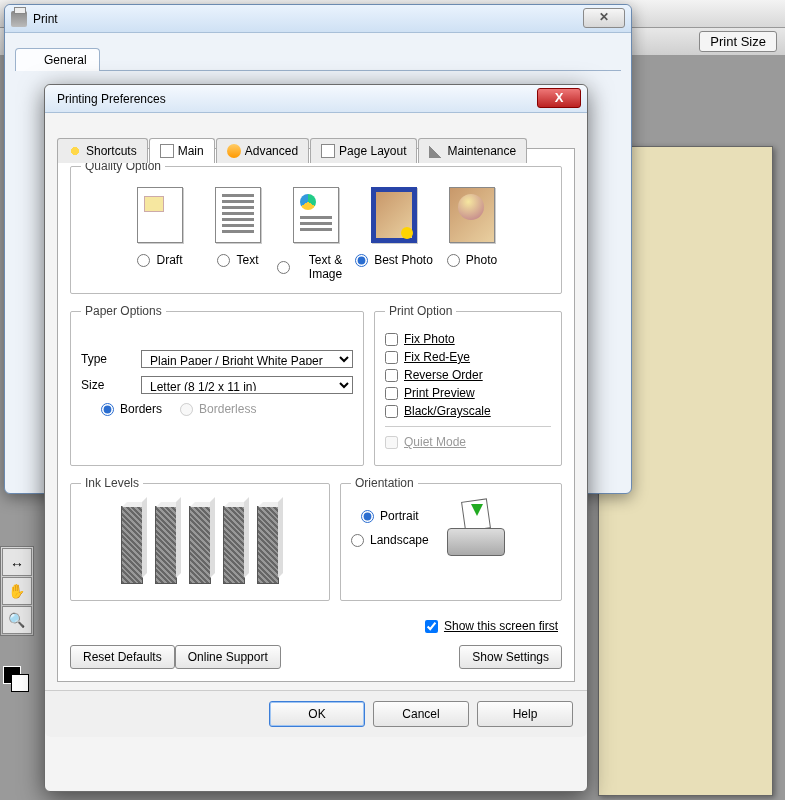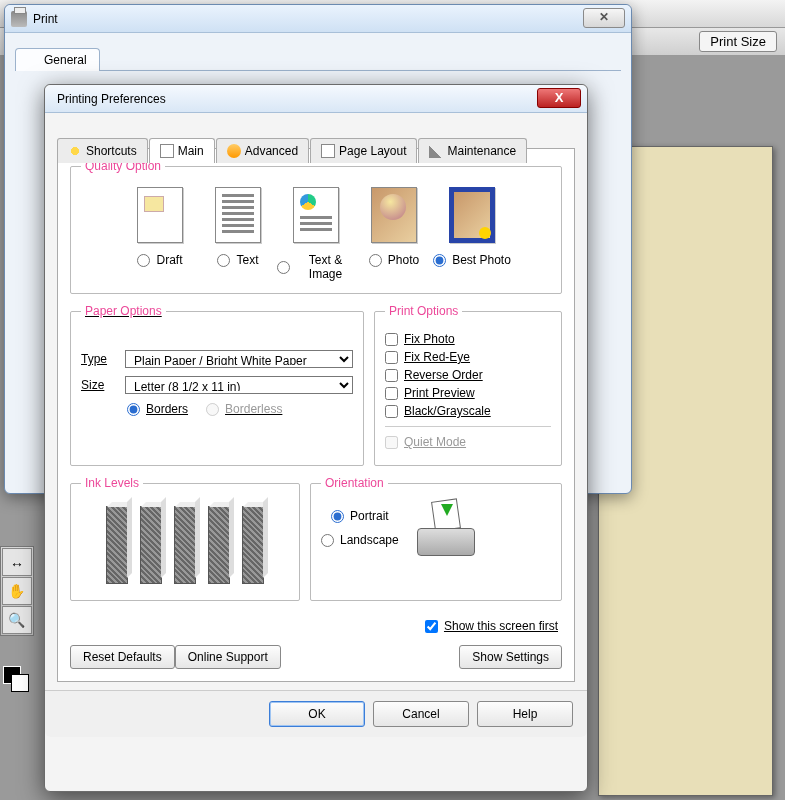--- a/index.html
+++ b/index.html
@@ -42,57 +42,57 @@
   .pref-tabs .ptab.active { background:#fff; }
   .ptab-ic { width:14px; height:14px; display:inline-block; }
   .ic-star{ background:radial-gradient(circle,#ffd84a 40%,transparent 42%);}
   .ic-main{ background:linear-gradient(#fff,#fff); border:1px solid #888;}
   .ic-adv{ background:linear-gradient(#fc6,#f90); border-radius:50%;}
   .ic-layout{ background:#fff;border:1px solid #888;}
   .ic-maint{ background:linear-gradient(45deg,#888 45%,transparent 46%);}
 
   .tab-panel { background:#fff; border:1px solid #aaa; border-top:none; padding:10px 12px 12px; }
   fieldset { border:1px solid #bbb; border-radius:2px; margin:0 0 10px; padding:10px 10px 12px; }
-  legend { padding:0 4px; color:#ec4899; }
+  legend { padding:0 4px; color:#404040; }
 
   
   .qrow { display:flex; justify-content:center; padding:4px 6px 0;}
   .qopt { width:78px; text-align:center; }
   .qthumb { width:46px; height:56px; margin:0 auto 10px; background:#fff; border:1px solid #888; position:relative; box-shadow:1px 1px 0 #ccc;}
   .qthumb.draft::after{content:"";position:absolute;left:6px;top:8px;width:18px;height:14px;background:#f6e7a0;border:1px solid #caa;}
   .qthumb.text::before{content:"";position:absolute;left:6px;top:6px;right:6px;height:3px;background:#888;box-shadow:0 6px 0 #888,0 12px 0 #888,0 18px 0 #888,0 24px 0 #888,0 30px 0 #888,0 36px 0 #888;}
   .qthumb.ti::before{content:"";position:absolute;left:6px;top:6px;width:16px;height:16px;border-radius:50%;background:conic-gradient(#2c8 0 120deg,#fc3 120deg 240deg,#39d 240deg 360deg);}
   .qthumb.ti::after{content:"";position:absolute;left:6px;top:28px;right:6px;height:3px;background:#888;box-shadow:0 6px 0 #888,0 12px 0 #888;}
   .qthumb.photo{background:linear-gradient(135deg,#c8986a,#e9cfa0);}
   .qthumb.photo::after{content:"";position:absolute;left:8px;top:6px;width:26px;height:26px;border-radius:50%;background:radial-gradient(circle at 40% 30%,#f6e7a0,#b78);}
   .qthumb.best{background:#2844a8;border:2px solid #2844a8;}
   .qthumb.best::before{content:"";position:absolute;inset:3px;background:linear-gradient(135deg,#c8986a,#e9cfa0);}
   .qthumb.best::after{content:"";position:absolute;right:2px;bottom:2px;width:12px;height:12px;border-radius:50%;background:#ffd400;}
   .qradio { display:flex; align-items:center; justify-content:center; gap:4px; font-size:11px;}
   input[type=radio]{margin:0 2px 0 0; accent-color:#2a6dd0;}
 
   .mid-row { display:flex; gap:10px; }
-  .paper-opts { flex:1;text-decoration:underline; }
+  .paper-opts { flex:1; }
   .print-opts { width:188px; }
-  .form-row { display:flex; align-items:center; margin:8px 0; gap:8px; }
+  .form-row { display:flex; align-items:center; margin:8px 0; gap:24px; }
   .form-row label { width:36px; }
   select { flex:1; background:#fff; border:1px solid #777; padding:2px 4px; font-size:12px; height:18px;}
-  .border-radios { display:flex; gap:18px; margin-left:46px; margin-top:6px;}
+  .border-radios { display:flex; gap:18px; margin-left:20px; margin-top:6px;}
   .chk-row { display:flex; align-items:center; gap:6px; margin:4px 0;text-decoration:underline; }
   input[type=checkbox]{margin:0; width:13px;height:13px;}
   .opt-divider{border:none;border-top:1px solid #ccc;margin:8px 0;}
   .disabled { color:#999; }
 
   .low-row { display:flex; gap:10px; }
   .ink-levels { flex:1; }
   .ink-bars { display:flex; gap:12px; justify-content:center; padding:6px 0 4px;}
   .ink-bar { width:22px; height:78px; background:repeating-linear-gradient(45deg,#666,#666 2px,#999 2px,#999 4px); border:1px solid #555; position:relative;}
   .ink-bar::after{content:"";position:absolute;right:-5px;top:-5px;width:5px;height:100%;background:#ddd;transform:skewY(-45deg);transform-origin:top left;}
   .ink-bar::before{content:"";position:absolute;left:0;top:-5px;width:100%;height:5px;background:#eee;transform:skewX(-45deg);transform-origin:bottom left;}
-  .orientation { width:252px; }
+  .orientation { width:222px; }
   .orient-inner{display:flex;align-items:center;gap:12px;}
   .orient-radios{display:flex;flex-direction:column;gap:10px;}
   .printer-img{width:70px;height:56px;position:relative;}
   .printer-img .body{position:absolute;bottom:0;left:6px;width:58px;height:28px;background:linear-gradient(#ddd,#aaa);border:1px solid #666;border-radius:4px;}
   .printer-img .paper{position:absolute;top:0;left:22px;width:26px;height:30px;background:#fff;border:1px solid #666;transform:rotate(-8deg);}
   .printer-img .arrow{position:absolute;top:4px;left:30px;width:0;height:0;border-left:6px solid transparent;border-right:6px solid transparent;border-top:12px solid #2a2;}
 
   .showfirst { text-align:right; margin:4px 4px 8px; }
   .btn-row { display:flex; }
   .btn { background:linear-gradient(#fdfdfd,#e6e6e6); border:1px solid #888; border-radius:3px; padding:4px 12px; cursor:default; min-width:90px; text-align:center;}
@@ -191,31 +191,31 @@
               </label>
           </div>
           <div class="qopt">
             <div class="qthumb ti"></div>
             <label class="qradio">
                 <input type="radio" name="q" style="">
                 <span>Text &amp; Image</span>
               </label>
           </div>
           <div class="qopt">
+            <div class="qthumb best"></div>
+            <label class="qradio">
+                <input type="radio" name="q" checked="" style="">
+                <span>Best Photo</span>
+              </label>
+          </div>
+          <div class="qopt">
             <div class="qthumb photo"></div>
             <label class="qradio">
                 <input type="radio" name="q" style="">
                 <span>Photo</span>
-              </label>
-          </div>
-          <div class="qopt">
-            <div class="qthumb best"></div>
-            <label class="qradio">
-                <input type="radio" name="q" checked="" style="">
-                <span>Best Photo</span>
               </label>
           </div>
         </div>
       </fieldset>
 
       <div class="mid-row">
         <fieldset class="paper-opts">
           <legend>Paper Options</legend>
           <div style="height:14px"></div>
           <div class="form-row">
@@ -232,21 +232,21 @@
                 <span>Borders</span>
               </label>
             <label class="qradio disabled">
                 <input type="radio" name="brd" disabled="" style="">
                 <span>Borderless</span>
               </label>
           </div>
         </fieldset>
 
         <fieldset class="print-opts">
-          <legend>Print Options</legend>
+          <legend>Print Option</legend>
           <div class="chk-row">
               <input type="checkbox" style="">
               <span>Fix Photo</span>
             </div>
           <div class="chk-row">
               <input type="checkbox" style="">
               <span>Fix Red-Eye</span>
             </div>
           <div class="chk-row">
               <input type="checkbox" style="">

